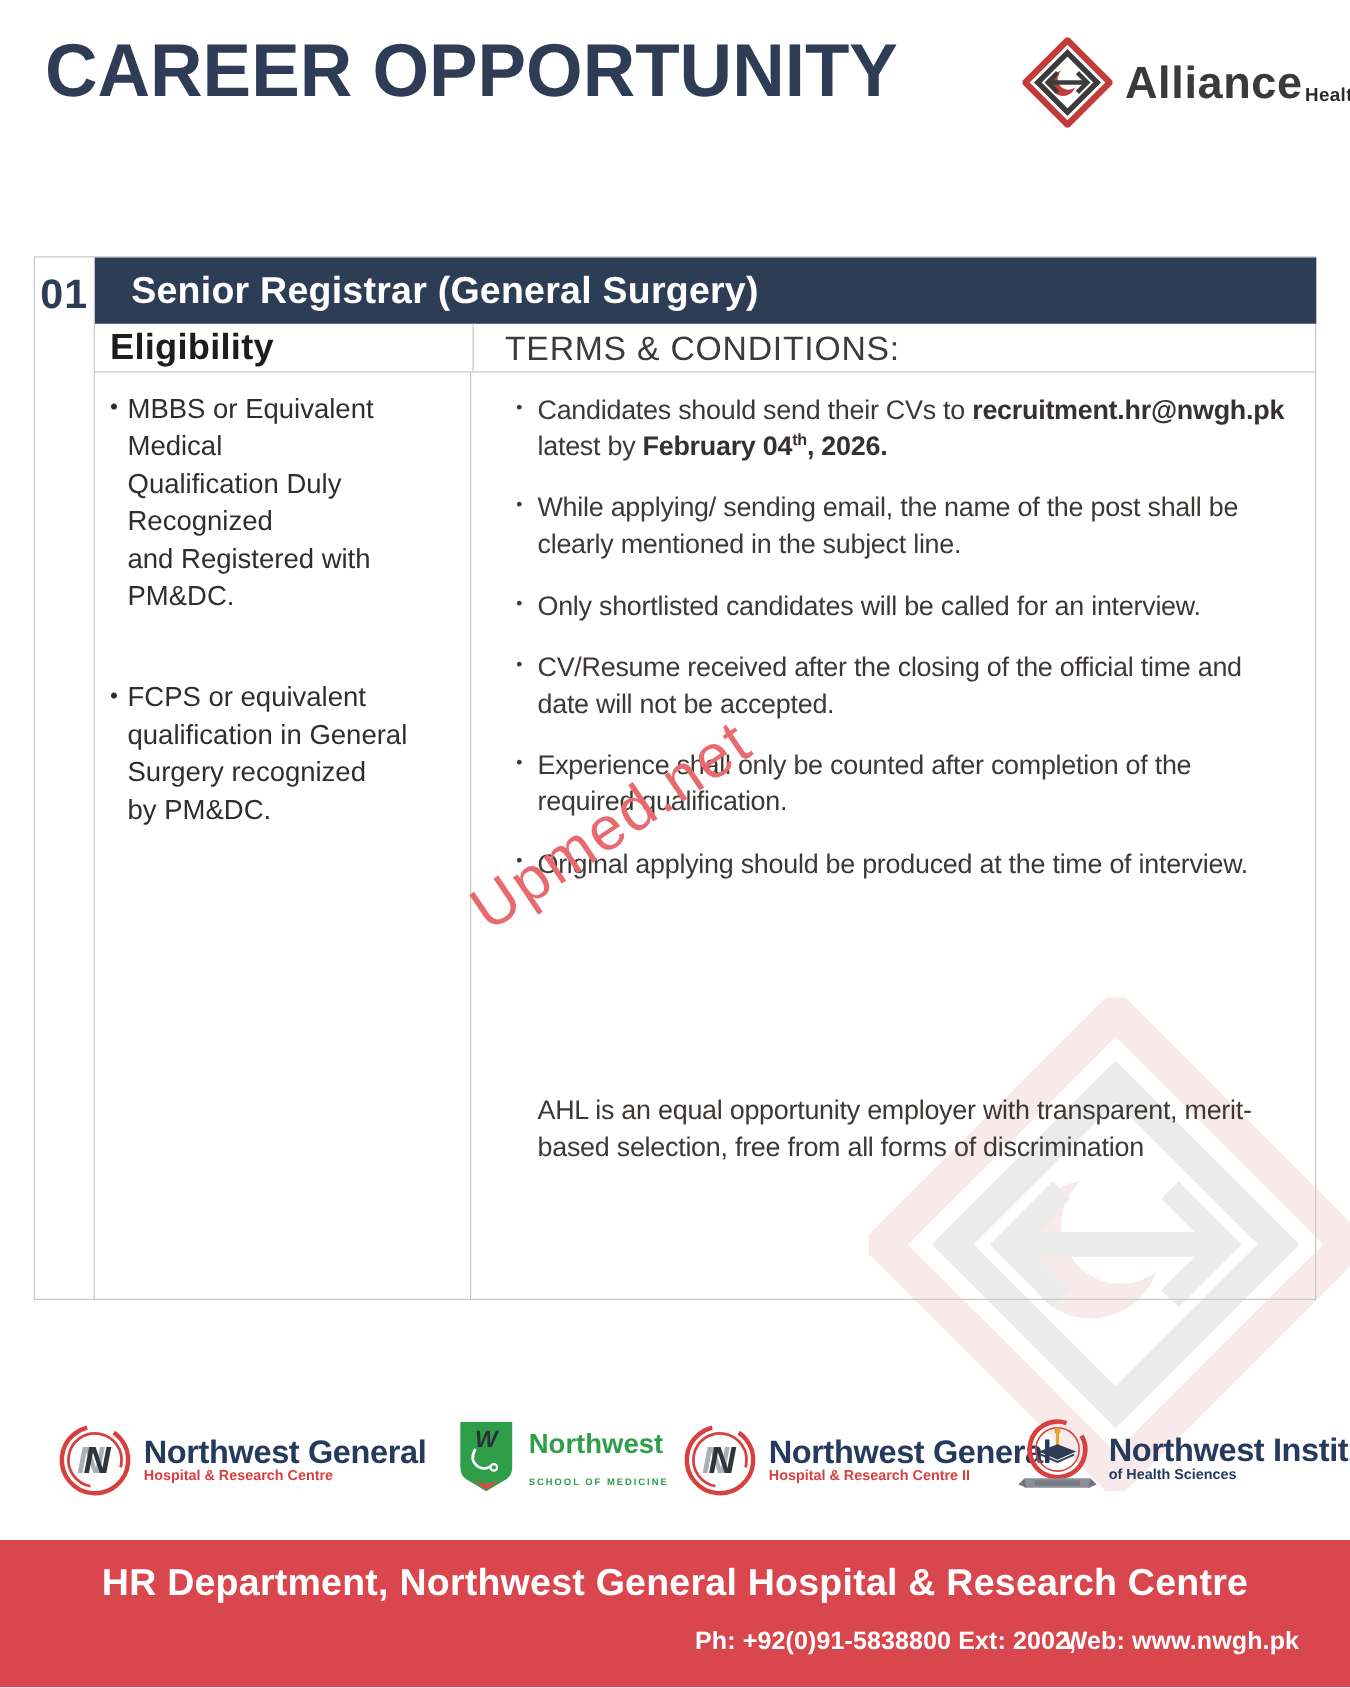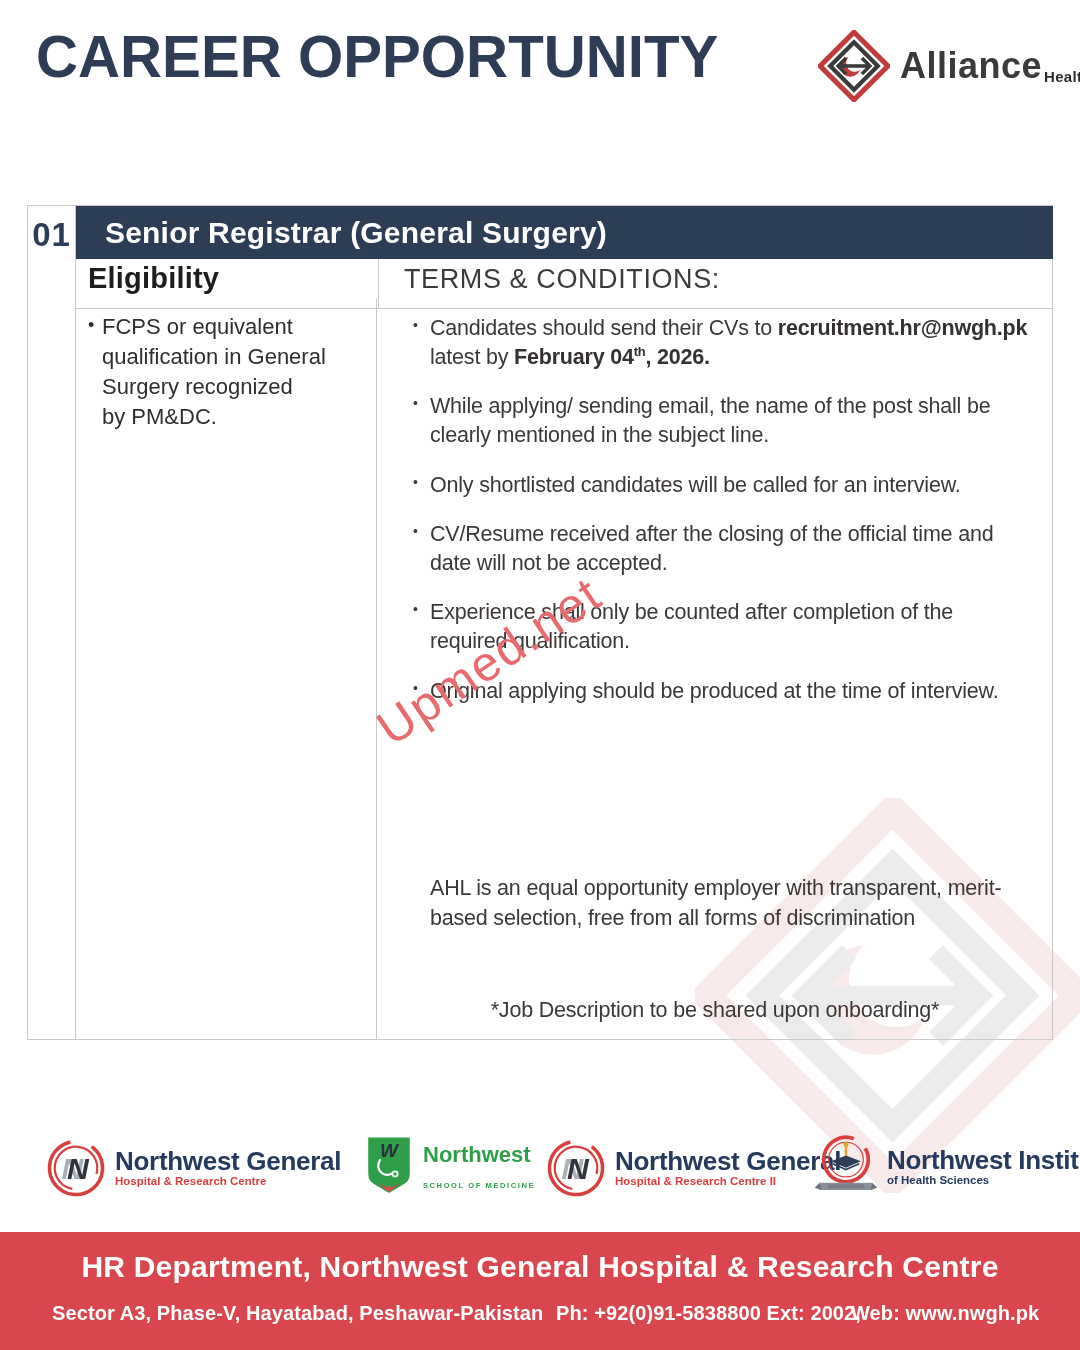--- a/index.html
+++ b/index.html
@@ -46,21 +46,21 @@
   .job-number {
     display:block; text-align:center; margin-top:10px;
     font-size:33px; font-weight:bold; color:#2e3d56; letter-spacing:1px;
   }
   .title-bar {
     position:absolute; left:48px; top:0; width:977px; height:53px;
     background:#2e3d56; color:#ffffff;
     font-size:30px; font-weight:bold; line-height:53px; padding-left:29px;
     letter-spacing:0.2px;
   }
-  .header-row { position:absolute; left:48px; top:53px; width:977px; height:50px; border-bottom:1px solid #c9c9c9; display:flex; }
+  .header-row { position:absolute; left:48px; top:53px; width:977px; height:39px; border-bottom:1px solid #c9c9c9; display:flex; }
   .elig-header {
     width:303px; border-right:1px solid #c9c9c9;
     font-size:29px; font-weight:bold; color:#1d1d1d; padding:3px 0 0 12px; letter-spacing:0.2px;
   }
   .terms-header {
     flex:1; font-size:27px; color:#3b3b3b; padding:5px 16px 0 25px; letter-spacing:0.6px;
   }
   .content-row { position:absolute; left:48px; top:92px; bottom:0; width:977px; display:flex; }
   .elig-col { width:303px; border-right:1px solid #c9c9c9; padding:14px 8px 0 12px; }
   .terms-col { flex:1; position:relative; padding:16px 20px 0 36px; }
@@ -159,37 +159,39 @@
       <span class="job-number">01</span>
     </div>
     <div class="title-bar">Senior Registrar (General Surgery)</div>
     <div class="header-row">
       <div class="elig-header">Eligibility</div>
       <div class="terms-header">TERMS &amp; CONDITIONS:</div>
     </div>
     <div class="content-row">
       <div class="elig-col">
         <ul class="elig-list">
+          <li>MBBS or Equivalent Medical
+Qualification Duly Recognized
+and Registered with PM&amp;DC.</li>
           <li>FCPS or equivalent
 qualification in General
 Surgery recognized
 by PM&amp;DC.</li>
         </ul>
       </div>
       <div class="terms-col">
         <ul class="terms-list">
           <li><span>Candidates should send their CVs to </span><b>recruitment.hr@nwgh.pk</b><span> latest by </span><span class="date-b"><span>February 04</span><sup>th</sup><span>, 2026.</span></span></li>
           <li>While applying/ sending email, the name of the post shall be clearly mentioned in the subject line.</li>
           <li>Only shortlisted candidates will be called for an interview.</li>
           <li>CV/Resume received after the closing of the official time and date will not be accepted.</li>
           <li>Experience shall only be counted after completion of the required qualification.</li>
           <li>Original applying should be produced at the time of interview.</li>
         </ul>
         <p class="ahl-note">AHL is an equal opportunity employer with transparent, merit-based selection, free from all forms of discrimination</p>
-        <p class="jd-note">*Job Description to be shared upon onboarding*</p>
       </div>
     </div>
   </div>
 
   <div class="upmed-watermark">Upmed.net</div>
 
   <div class="logos-row">
 
     <div class="logo-group logo-1">
       <svg width="62" height="62" viewBox="0 0 70 70">
@@ -246,18 +248,17 @@
       <div class="l-text">
         <span class="l-name">Northwest Institute</span>
         <span class="l-sub-navy">of Health Sciences</span>
       </div>
     </div>
 
   </div>
 
   <div class="footer">
     <div class="footer-title">HR Department, Northwest General Hospital &amp; Research Centre</div>
-    <span class="footer-address">Sector A3, Phase-V, Hayatabad, Peshawar-Pakistan</span>
     <span class="footer-phone">Ph: +92(0)91-5838800 Ext: 2002,</span>
     <span class="footer-web">Web: www.nwgh.pk</span>
   </div>
 
 </div>
 
 </body></html>

